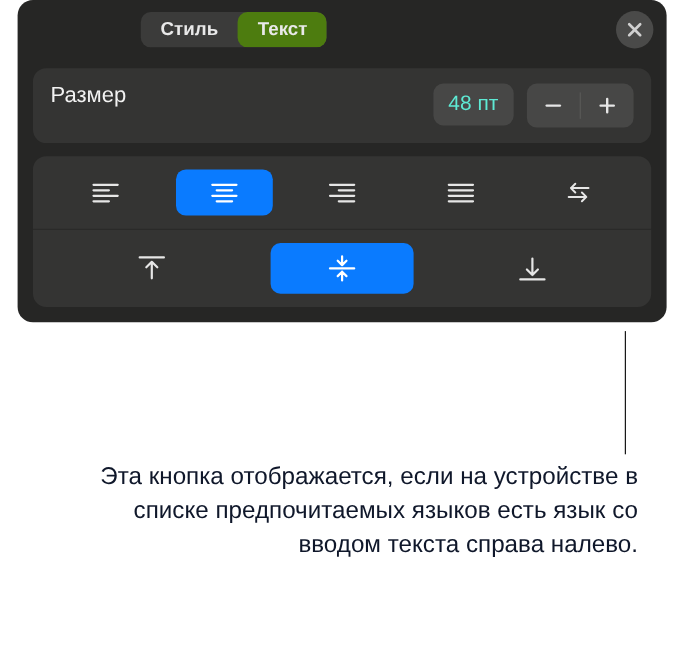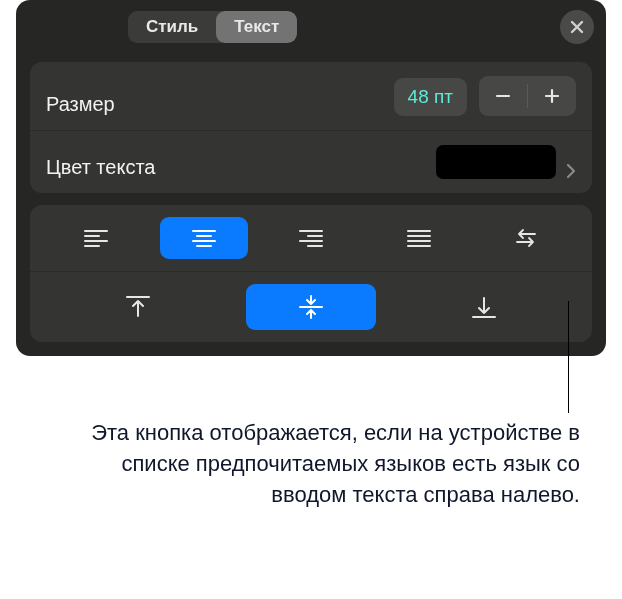--- a/index.html
+++ b/index.html
@@ -33,21 +33,21 @@
     margin-left: 100px;
   }
   .tab-btn {
     padding: 6px 18px;
     color: #e9e9e9;
     font-size: 17px;
     cursor: pointer;
     font-weight: bold;
   }
   .tab-btn.active {
-    background: #737373;
+    background: #4d7c0f;
     border-radius: 9px;
   }
   .close-btn {
     margin-left: auto;
     width: 34px;
     height: 34px;
     border-radius: 50%;
     background: #4a4a49;
     display: flex;
     align-items: center;
@@ -56,21 +56,21 @@
     cursor: pointer;
   }
   .rows {
     background: #343433;
     margin: 12px 14px 0;
     border-radius: 12px;
     overflow: hidden;
   }
   .row {
     display: flex;
-    align-items: flex-end;
+    align-items: flex-start;
     padding: 14px 16px;
     border-bottom: 1px solid #2a2a29;
   }
   .row:last-child { border-bottom: none; }
   .row-label {
     color: #f2f2f2;
     font-size: 20px;
     flex: 1;
   }
   .size-value {
@@ -209,29 +209,20 @@
             </svg>
         </div>
         <div class="stepper-div"></div>
         <div class="stepper-btn">
           <svg width="18" height="18" viewBox="0 0 18 18">
               <path d="M3 9 H15 M9 3 V15" stroke="currentColor" stroke-width="2.2" stroke-linecap="round"></path>
             </svg>
         </div>
       </div>
     </div>
-    <div class="row">
-      <div class="row-label">Цвет текста</div>
-      <div class="color-swatch" style="background:#000000"></div>
-      <div class="chevron">
-        <svg width="10" height="16" viewBox="0 0 10 16">
-            <path d="M2 2 L8 8 L2 14" stroke="currentColor" stroke-width="2.2" fill="none" stroke-linecap="round" stroke-linejoin="round"></path>
-          </svg>
-      </div>
-    </div>
   </div>
 
   <div class="align-group">
     <div class="align-row">
       <div class="align-btn">
         <svg width="26" height="20" viewBox="0 0 26 20">
             <path d="M2 3 H24 M2 8 H16 M2 13 H24 M2 18 H16" stroke="currentColor" stroke-width="2" stroke-linecap="round"></path>
           </svg>
       </div>
       <div class="align-btn active">

